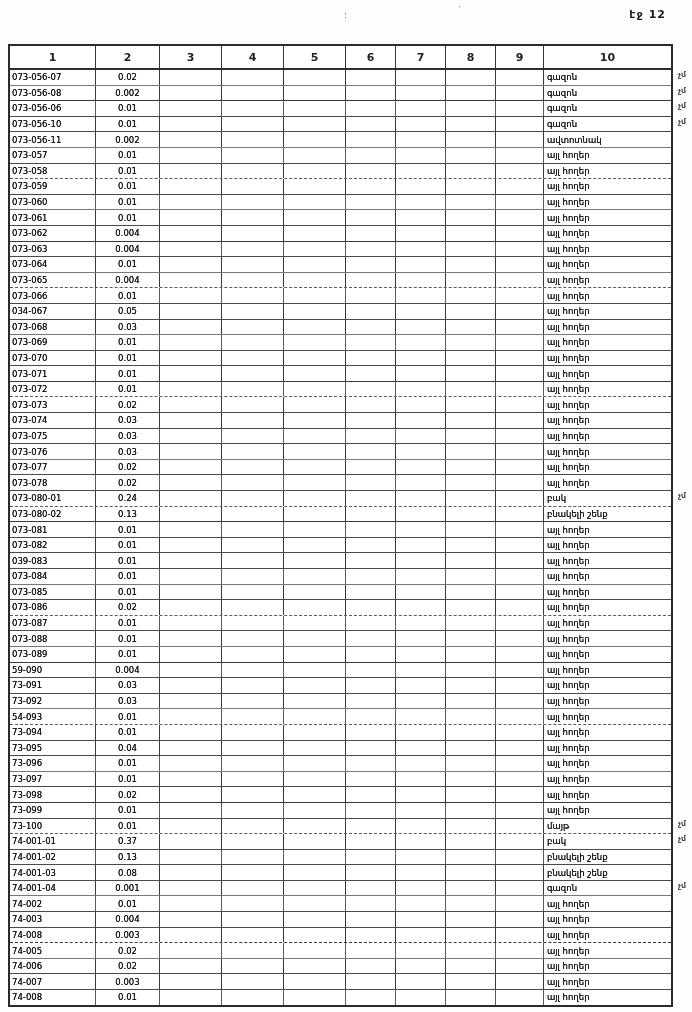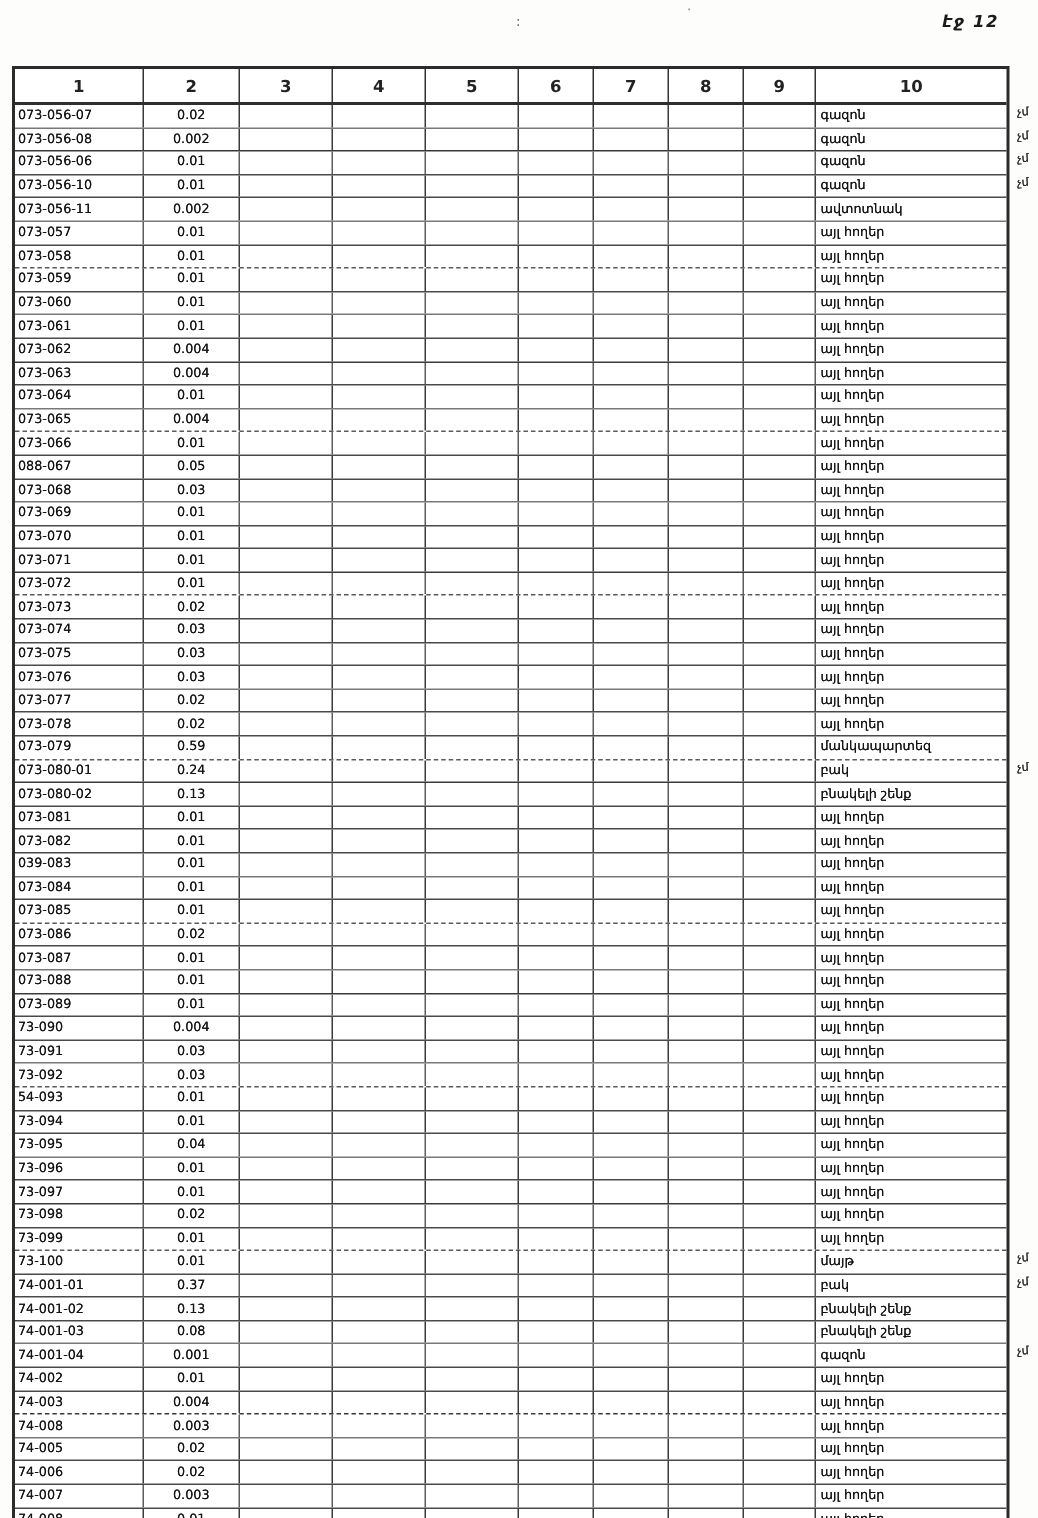--- a/index.html
+++ b/index.html
@@ -12,21 +12,20 @@
     overflow:hidden;
   }
   .page{
     position:absolute;inset:0;
     background:#fdfdfb;
   }
   .page-number{
     position:absolute;top:8px;right:26px;
     font-size:11px;font-weight:bold;color:#1b1b1b;
     letter-spacing:1px;
-    font-style:italic;
   }
   .stray-colon{
     position:absolute;top:10px;left:344px;
     font-size:9px;color:#666;
   }
   .stray-dot{
     position:absolute;top:2px;left:458px;
     font-size:9px;color:#888;
   }
   .sheet-table{
@@ -285,21 +284,21 @@
           <div class="cell c3"></div>
           <div class="cell c4"></div>
           <div class="cell c5"></div>
           <div class="cell c6"></div>
           <div class="cell c7"></div>
           <div class="cell c8"></div>
           <div class="cell c9"></div>
           <div class="cell c10">այլ հողեր</div>
         </div>
         <div class="row">
-          <div class="cell c1">088-067</div>
+          <div class="cell c1">034-067</div>
           <div class="cell c2">0.05</div>
           <div class="cell c3"></div>
           <div class="cell c4"></div>
           <div class="cell c5"></div>
           <div class="cell c6"></div>
           <div class="cell c7"></div>
           <div class="cell c8"></div>
           <div class="cell c9"></div>
           <div class="cell c10">այլ հողեր</div>
         </div>
@@ -429,32 +428,20 @@
           <div class="cell c3"></div>
           <div class="cell c4"></div>
           <div class="cell c5"></div>
           <div class="cell c6"></div>
           <div class="cell c7"></div>
           <div class="cell c8"></div>
           <div class="cell c9"></div>
           <div class="cell c10">այլ հողեր</div>
         </div>
         <div class="row">
-          <div class="cell c1">073-079</div>
-          <div class="cell c2">0.59</div>
-          <div class="cell c3"></div>
-          <div class="cell c4"></div>
-          <div class="cell c5"></div>
-          <div class="cell c6"></div>
-          <div class="cell c7"></div>
-          <div class="cell c8"></div>
-          <div class="cell c9"></div>
-          <div class="cell c10">մանկապարտեզ</div>
-        </div>
-        <div class="row">
           <div class="cell c1">073-080-01</div>
           <div class="cell c2">0.24</div>
           <div class="cell c3"></div>
           <div class="cell c4"></div>
           <div class="cell c5"></div>
           <div class="cell c6"></div>
           <div class="cell c7"></div>
           <div class="cell c8"></div>
           <div class="cell c9"></div>
           <div class="cell c10">բակ</div>
@@ -574,21 +561,21 @@
           <div class="cell c3"></div>
           <div class="cell c4"></div>
           <div class="cell c5"></div>
           <div class="cell c6"></div>
           <div class="cell c7"></div>
           <div class="cell c8"></div>
           <div class="cell c9"></div>
           <div class="cell c10">այլ հողեր</div>
         </div>
         <div class="row">
-          <div class="cell c1">73-090</div>
+          <div class="cell c1">59-090</div>
           <div class="cell c2">0.004</div>
           <div class="cell c3"></div>
           <div class="cell c4"></div>
           <div class="cell c5"></div>
           <div class="cell c6"></div>
           <div class="cell c7"></div>
           <div class="cell c8"></div>
           <div class="cell c9"></div>
           <div class="cell c10">այլ հողեր</div>
         </div>

